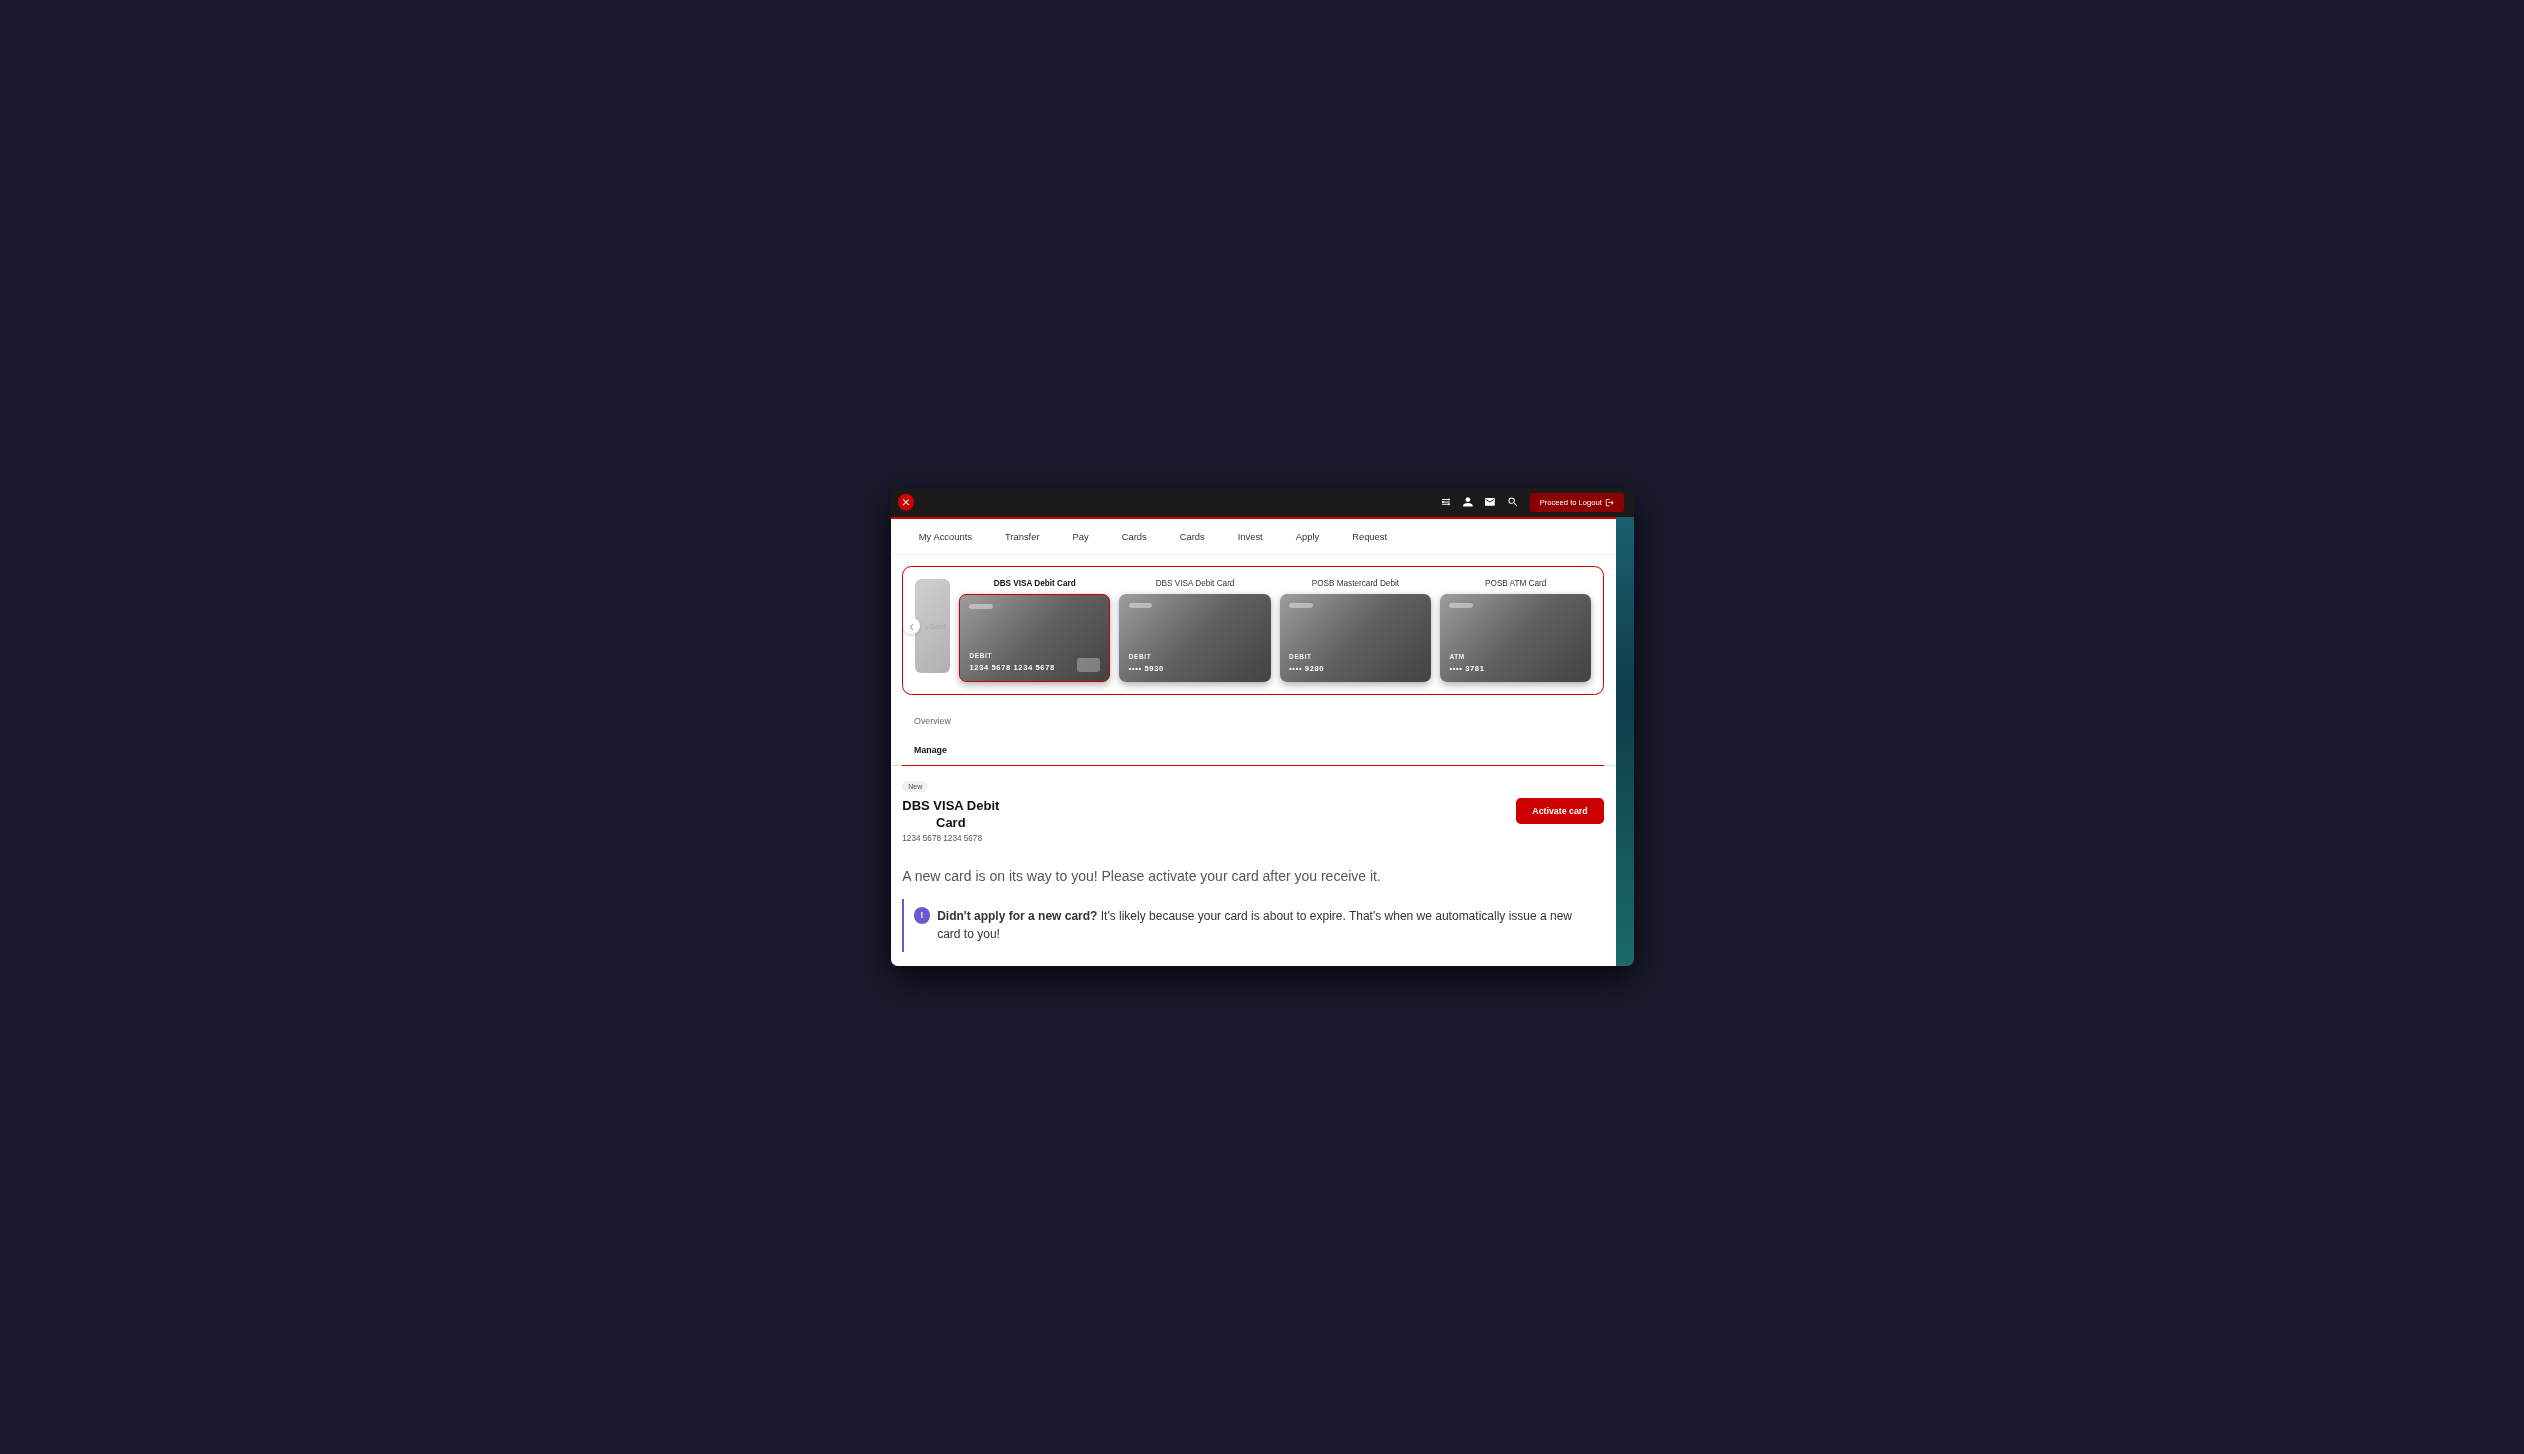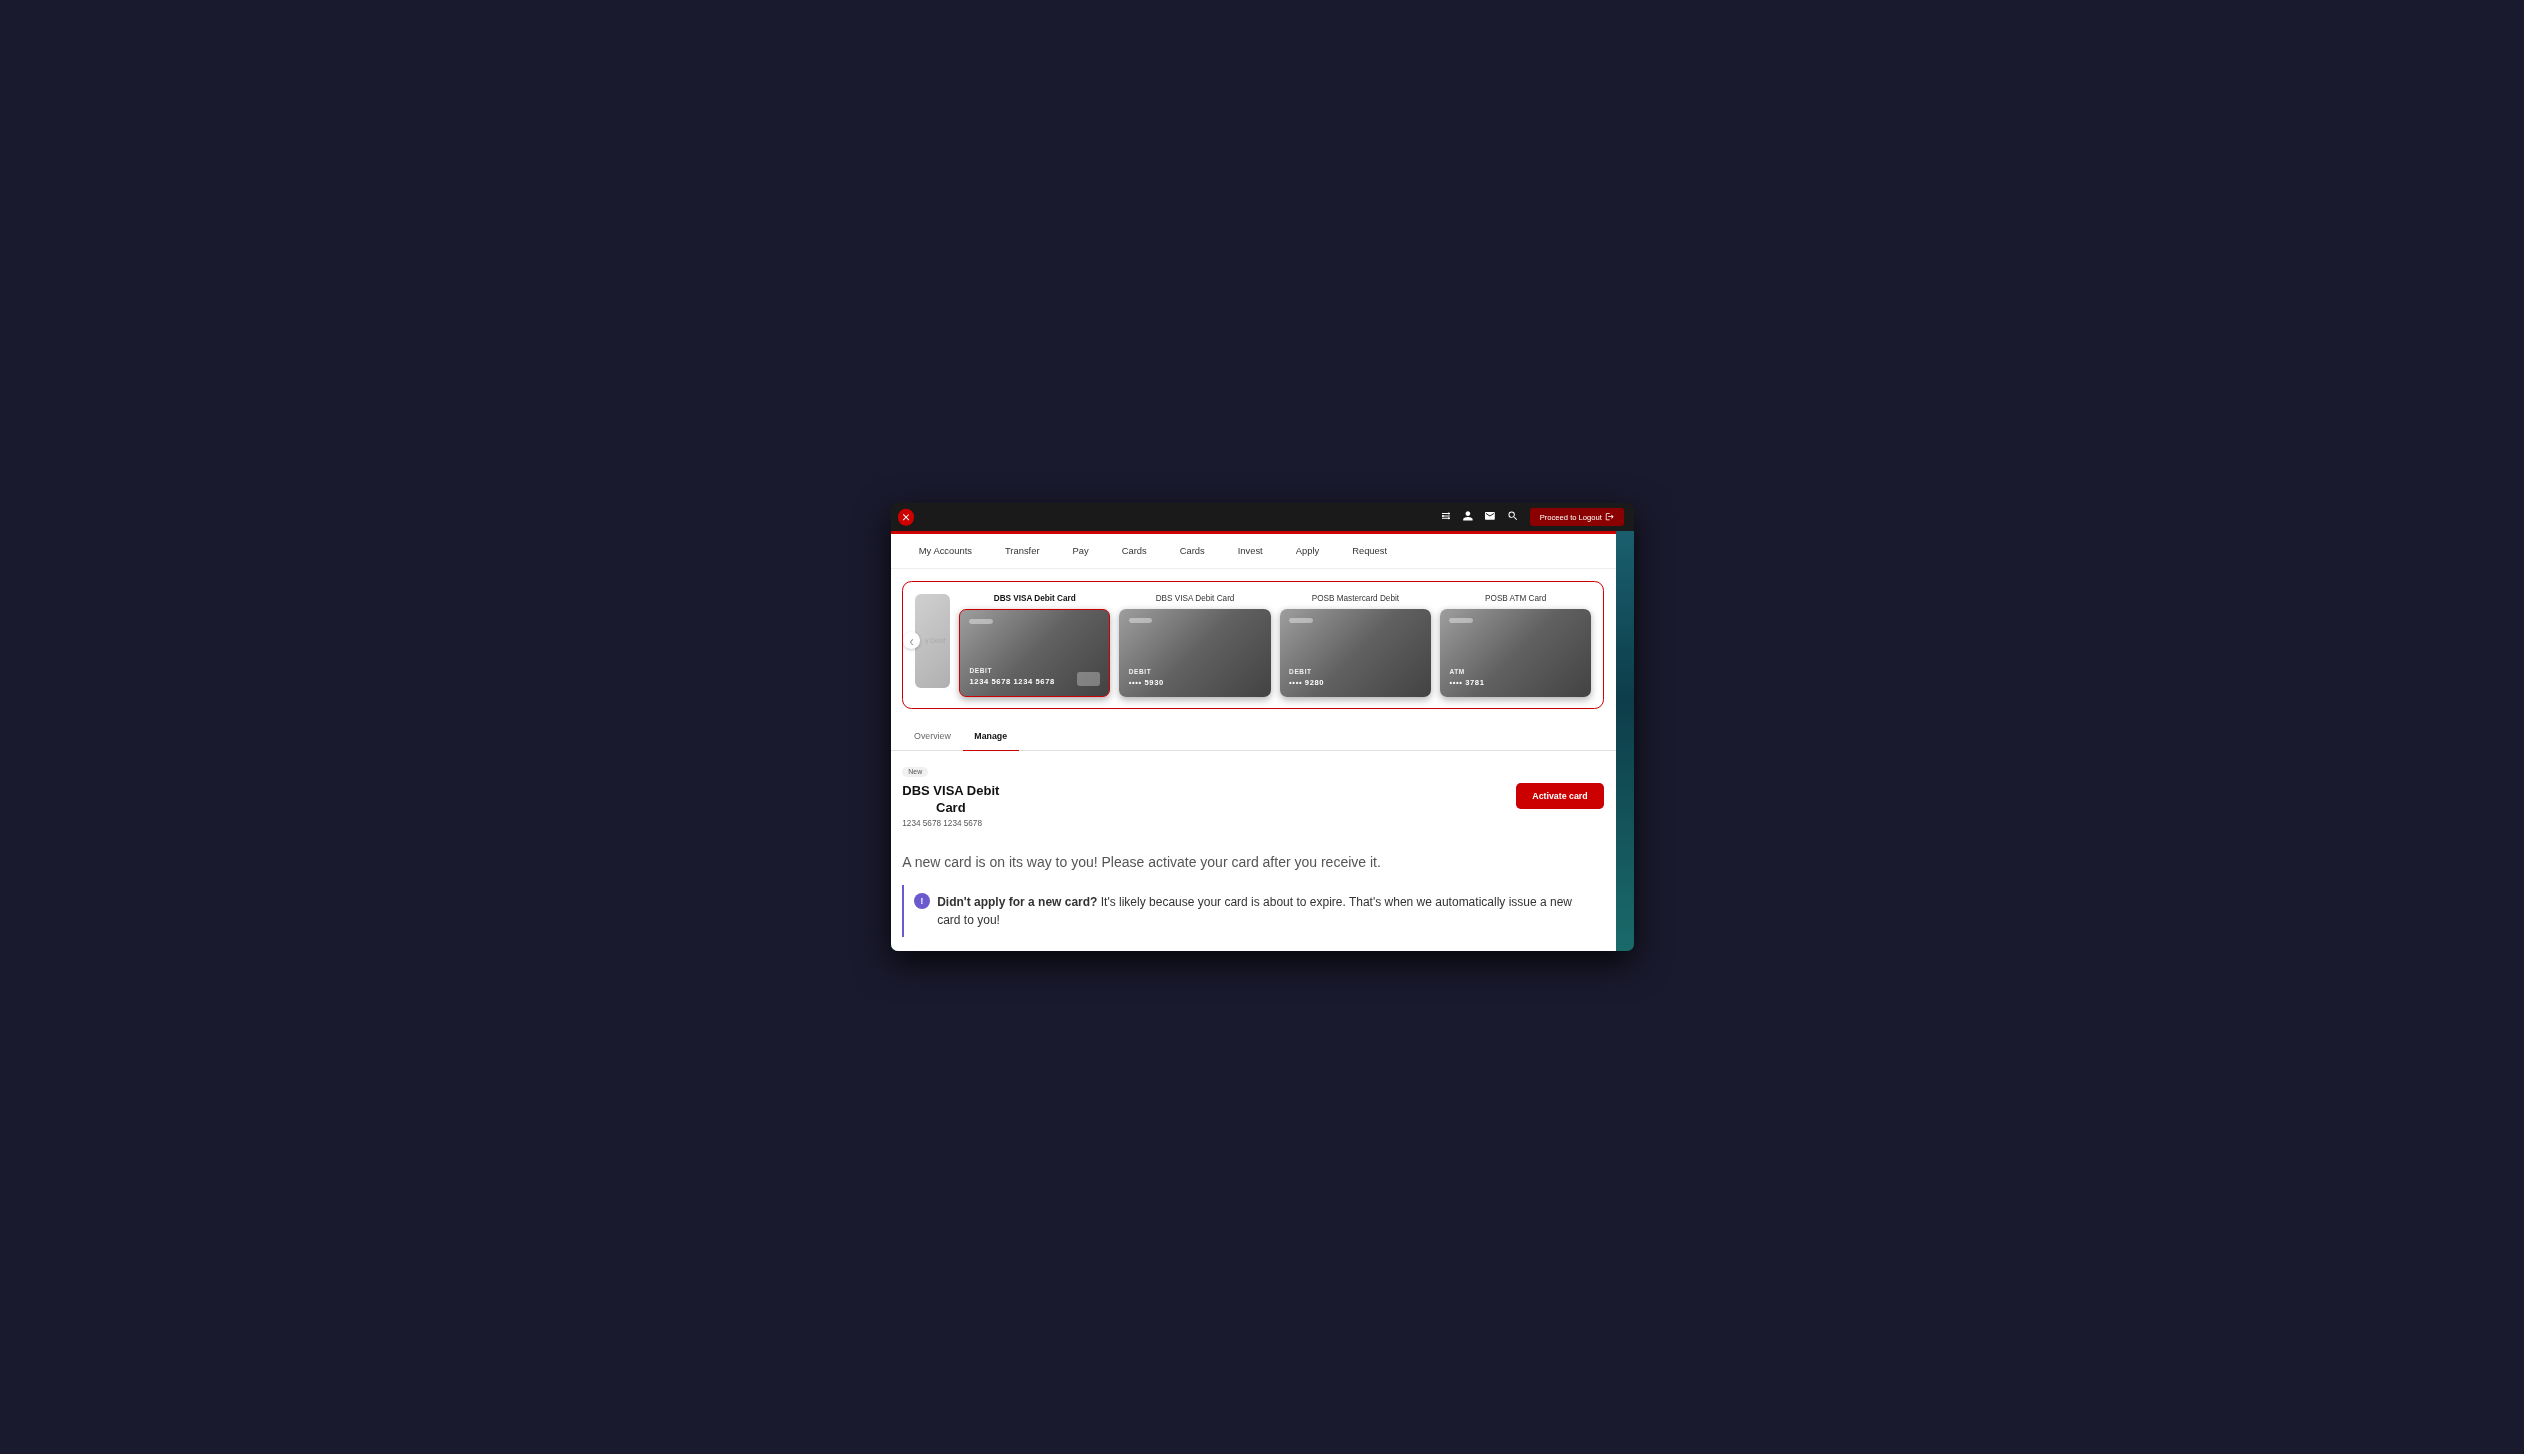--- a/index.html
+++ b/index.html
@@ -231,20 +231,21 @@
       width: 23.5px;
       height: 14px;
     }
 
     
     .tabs-row {
       background: white;
       display: flex;
       padding: 0 11.8px;
       border-bottom: 0.6px solid #e0e0e0;
+      flex-direction: column;
     }
 
     .tab {
       padding: 9.4px 11.8px;
       font-size: 8.8px;
       color: #666;
       cursor: pointer;
       border-bottom: 1.8px solid transparent;
       margin-bottom: -0.6px;
     }

